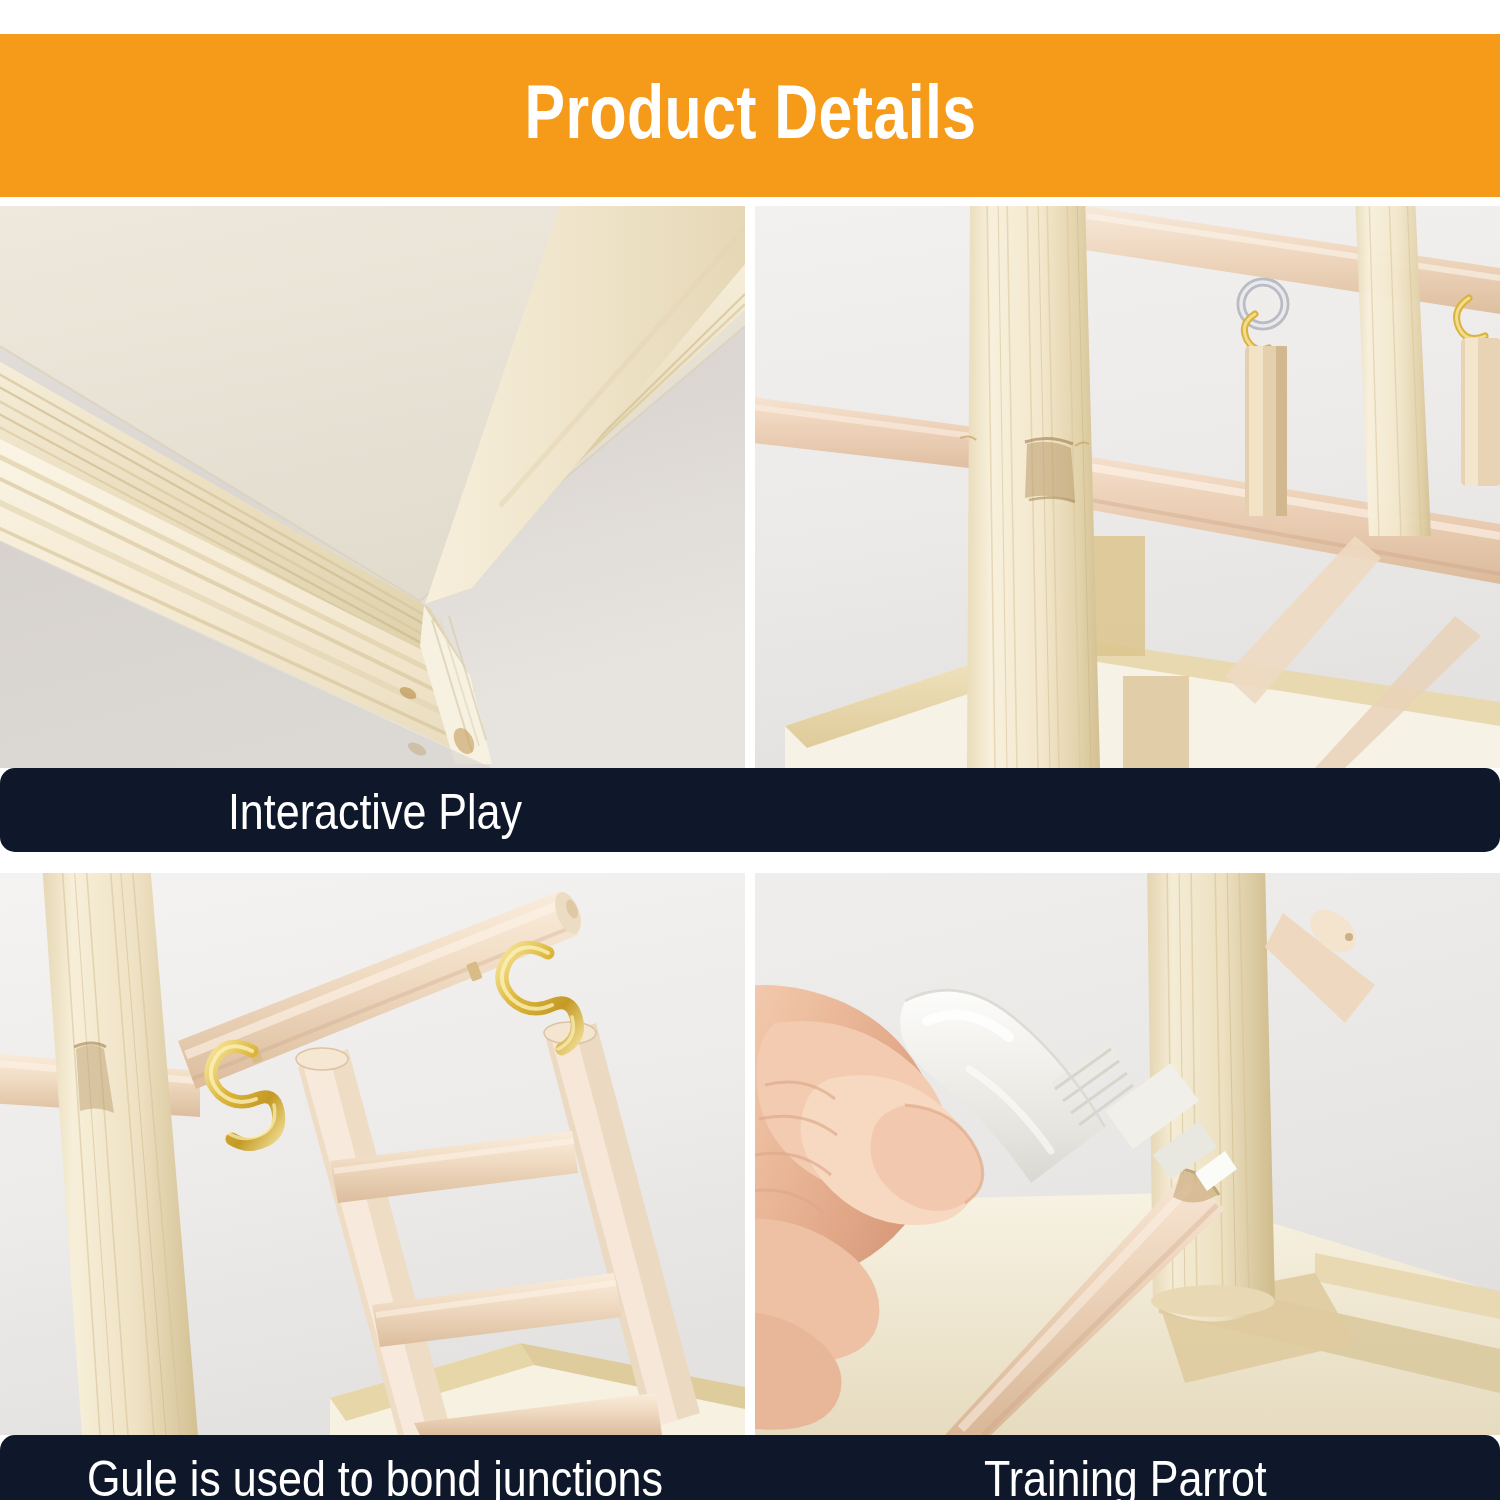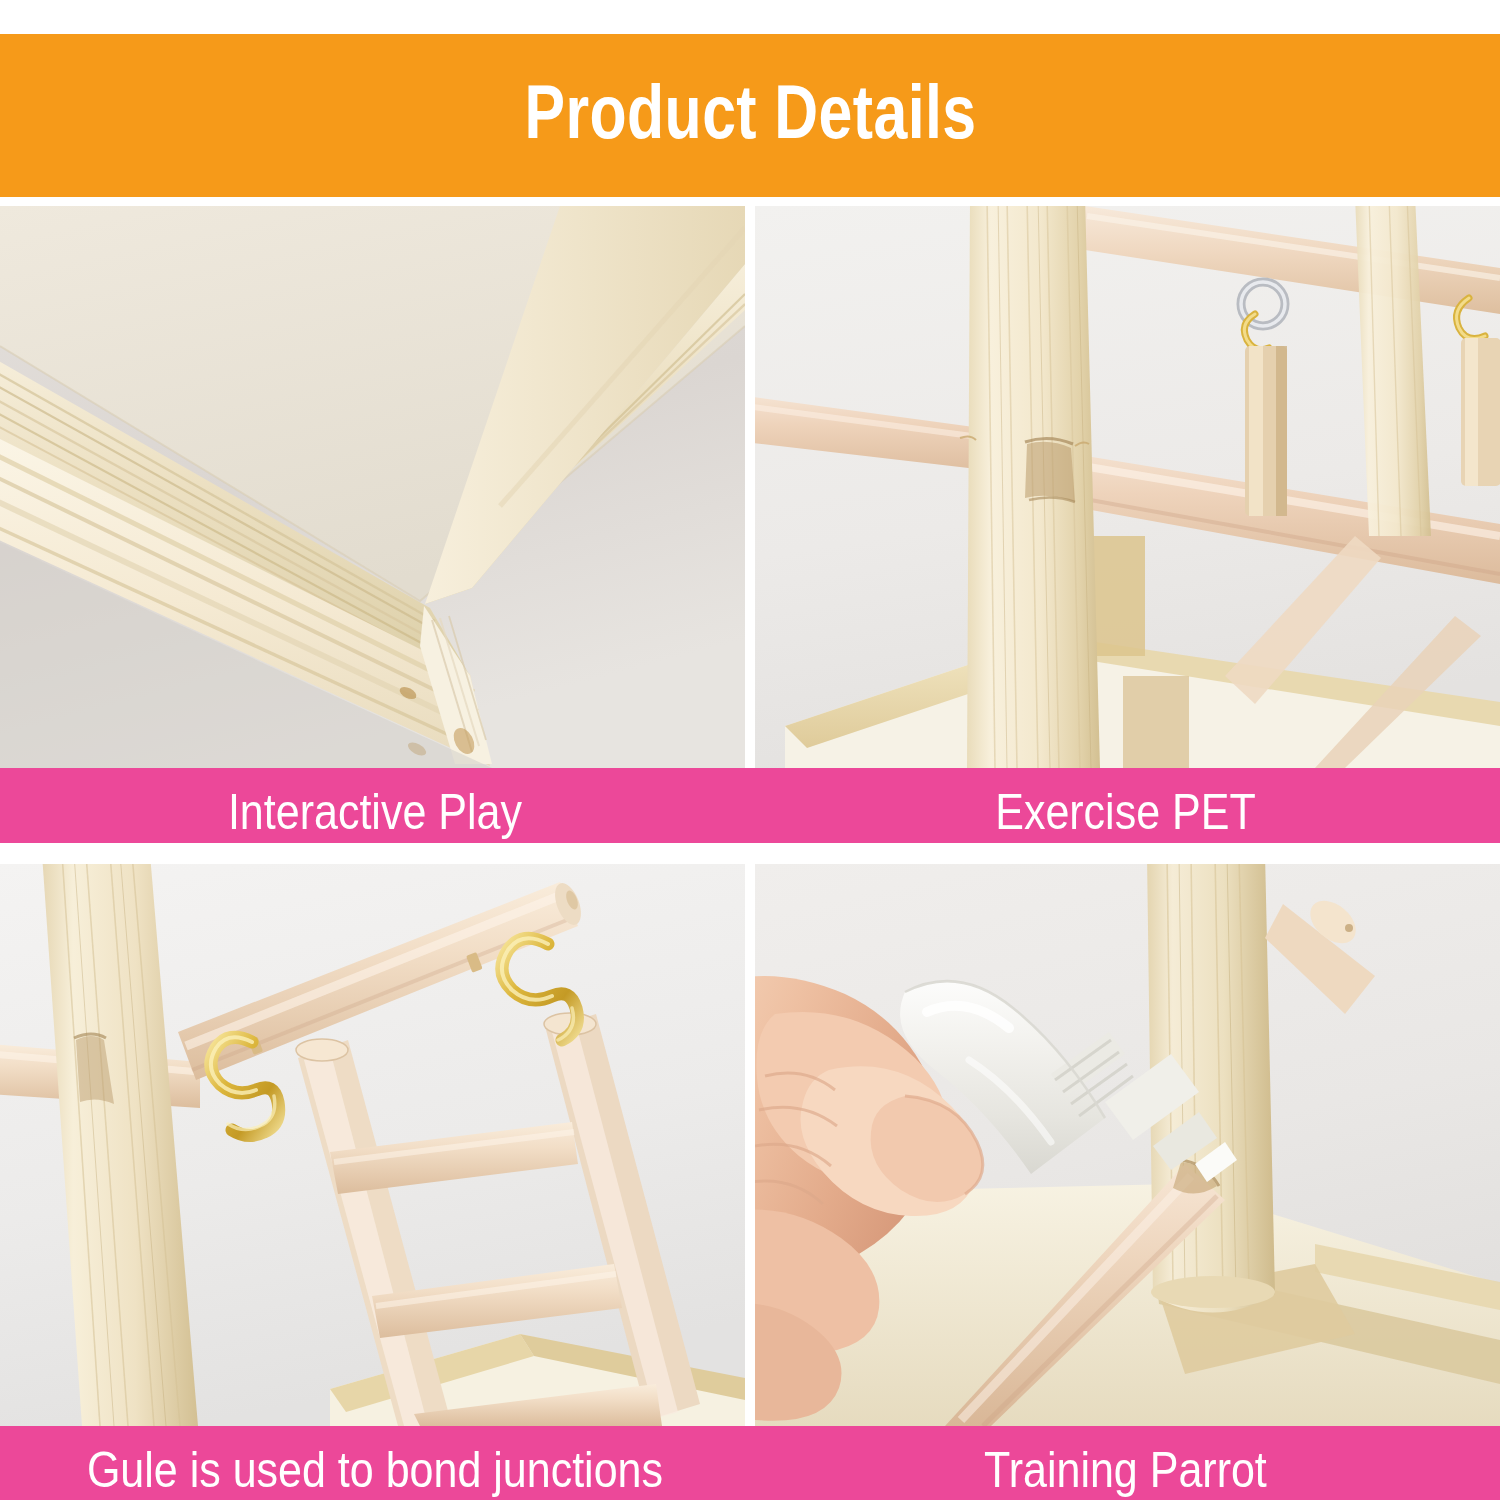--- a/index.html
+++ b/index.html
@@ -67,23 +67,24 @@
     margin-top: 9px;
     overflow: hidden;
     background: #dedad6;
   }
   .photo svg { display: block; width: 100%; height: 100%; }
 
   
   .caption-bar {
     position: relative;
     width: 1500px;
-    height: 75px;
-    background: #ec4899;
+    height: 84px;
+    background: #0f172a;
     display: flex;
+    border-radius: 15px;
   }
   .caption-cell {
     width: 750px;
     height: 92px;
     display: flex;
     align-items: center;
     justify-content: center;
   }
   .caption-text {
     color: #ffffff;
@@ -290,23 +291,20 @@
           <path d="M 560 562 L 700 410 L 726 430 L 590 562 Z" fill="#e9d2b8" opacity="0.85"></path>
           <rect x="368" y="470" width="66" height="92" fill="#d9bf8e" opacity="0.7"></rect>
         </svg>
       </div>
     </div>
 
     <div class="caption-bar">
       <div class="caption-cell">
         <span class="caption-text">Interactive Play</span>
       </div>
-      <div class="caption-cell">
-        <span class="caption-text">Exercise PET</span>
-      </div>
     </div>
 
     <div class="spacer-white"></div>
 
     <div class="row-photos">
 
       <div class="photo">
         <svg viewBox="0 0 745 562" preserveAspectRatio="xMidYMid slice">
           <defs>
             <linearGradient id="bgC" x1="0" y1="0" x2="0.25" y2="1">

